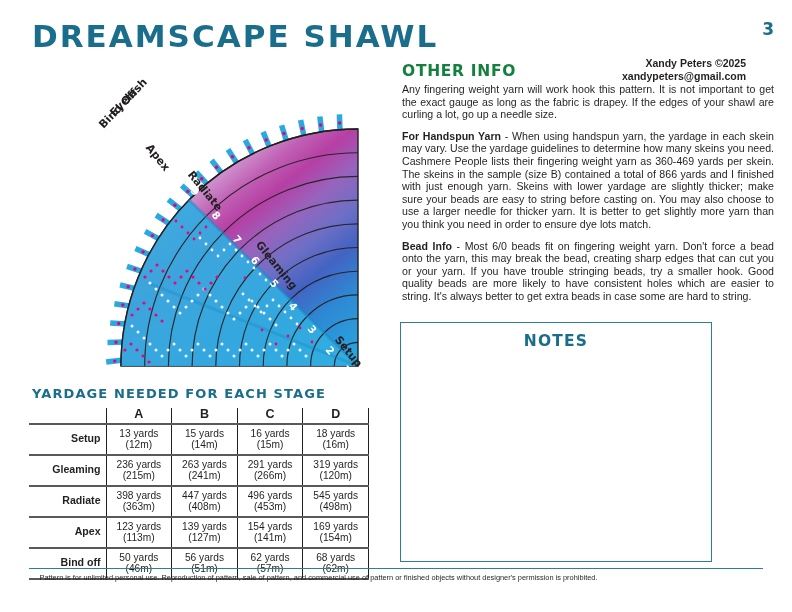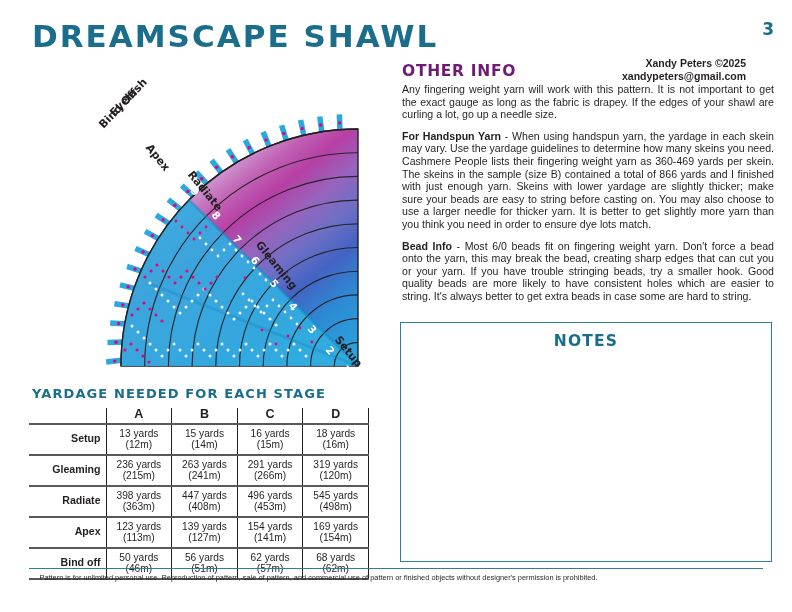--- a/index.html
+++ b/index.html
@@ -53,39 +53,39 @@
   #other-info-col {
     position: absolute;
     left: 402px;
     top: 62px;
     width: 372px;
   }
   .section-heading {
     font-size: 15.5px;
     font-weight: bold;
     letter-spacing: 0.7px;
-    color: #701a75;
+    color: #15803d;
     font-family: "DejaVu Sans", sans-serif;
     margin: 0 0 3px 0;
   }
   .body-para {
     font-size: 10.6px;
     line-height: 12.6px;
     text-align: justify;
     margin: 0 0 9px 0;
     color: #231f20;
   }
   .body-para b { font-weight: bold; }
 
   
   #notes-box {
     position: absolute;
     left: 400px;
     top: 322px;
-    width: 372px;
+    width: 312px;
     height: 240px;
     border: 1.4px solid #2b7f96;
     background: #ffffff;
     box-sizing: border-box;
   }
   #notes-label {
     text-align: center;
     font-size: 15.5px;
     font-weight: bold;
     letter-spacing: 1.2px;
@@ -467,21 +467,21 @@
   <div class="diagram-label" style="left:112px; top:30px; transform: rotate(-46deg);">Eyelash</div>
   <div class="diagram-label" style="left:101px; top:42px; transform: rotate(-46deg);">Bind Off</div>
   <div class="diagram-label" style="left:148px; top:61px; transform: rotate(51deg);">Apex</div>
   <div class="diagram-label" style="left:190px; top:88px; transform: rotate(51deg);">Radiate</div>
   <div class="diagram-label" style="left:258px; top:158px; transform: rotate(51deg);">Gleaming</div>
   <div class="diagram-label" style="left:337px; top:253px; transform: rotate(51deg);">Setup</div>
 </div>
 
 <div id="other-info-col">
   <div class="section-heading">OTHER INFO</div>
-  <p class="body-para">Any fingering weight yarn will work with this pattern. It is not important to get the exact gauge as long as the fabric is drapey. If the edges of your shawl are curling a lot, go up a needle size.</p>
+  <p class="body-para">Any fingering weight yarn will work hook this pattern. It is not important to get the exact gauge as long as the fabric is drapey. If the edges of your shawl are curling a lot, go up a needle size.</p>
   <p class="body-para"><b>For Handspun Yarn</b><span> - When using handspun yarn, the yardage in each skein may vary. Use the yardage guidelines to determine how many skeins you need. Cashmere People lists their fingering weight yarn as 360-469 yards per skein. The skeins in the sample (size B) contained a total of 866 yards and I finished with just enough yarn. Skeins with lower yardage are slightly thicker; make sure your beads are easy to string before casting on. You may also choose to use a larger needle for thicker yarn. It is better to get slightly more yarn than you think you need  in order to ensure dye lots match.</span></p>
   <p class="body-para"><b>Bead Info</b><span> - Most 6/0 beads fit on fingering weight yarn. Don't force a bead onto the yarn, this may break the bead, creating sharp edges that can cut you or your yarn. If you have trouble stringing beads, try a smaller hook. Good quality beads are more likely to have consistent holes which are easier to string. It's always better to get extra beads in case some are hard to string.</span></p>
 </div>
 
 <div id="notes-box">
   <div id="notes-label">NOTES</div>
   <div style="height:195px;"></div>
 </div>
 
 <div id="yardage-heading">YARDAGE NEEDED FOR EACH STAGE</div>

